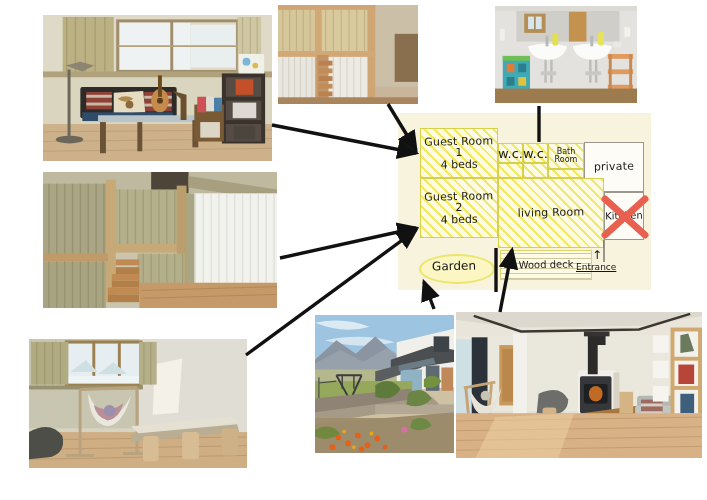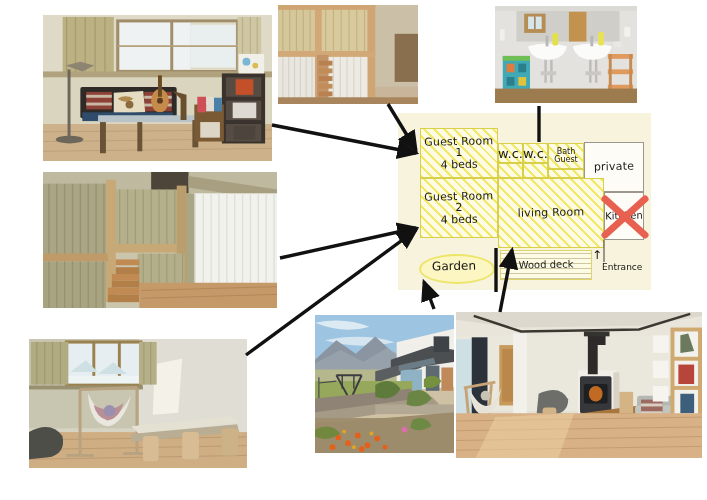--- a/index.html
+++ b/index.html
@@ -475,21 +475,21 @@
   <div class="room hatch" style="left:523px;top:143px;width:25px;height:20px;">
     <div class="room-label">
       <span class="rl-tiny">w.c.</span>
     </div>
   </div>
   <div class="room hatch" style="left:523px;top:163px;width:25px;height:15px;"></div>
 
   <div class="room hatch" style="left:548px;top:143px;width:36px;height:26px;">
     <div class="room-label">
       <span class="rl-small">Bath</span>
-      <span class="rl-small">Guest</span>
+      <span class="rl-small">Room</span>
     </div>
   </div>
   <div class="room hatch" style="left:548px;top:169px;width:36px;height:9px;"></div>
 
   <div class="room plain" style="left:584px;top:142px;width:60px;height:50px;">
     <div class="room-label hw">
       <span class="rl-main">private</span>
     </div>
   </div>
 
@@ -509,21 +509,21 @@
     <line x1="45" y1="5" x2="5" y2="41" stroke="#e8604f" stroke-width="7" stroke-linecap="round"></line>
   </svg>
 
   <div class="room deck" style="left:500px;top:250px;width:92px;height:30px;">
     <div class="room-label hw">
       <span style="font-size:10px;">Wood deck</span>
     </div>
   </div>
 
   <div class="entrance-text" style="left:592px;top:248px;font-size:12px;">↑</div>
-  <div class="entrance-text" style="left:602px;top:262px;">Entrance</div>
+  <div class="entrance-text" style="left:576px;top:262px;text-decoration:underline;">Entrance</div>
   <svg style="position:absolute;left:596px;top:240px;width:14px;height:24px;" viewBox="0 0 14 24">
     <line x1="8" y1="0" x2="8" y2="22" stroke="#5a5a52" stroke-width="1.2"></line>
   </svg>
 
   <div class="garden-ellipse" style="left:419px;top:254px;width:72px;height:26px;"></div>
   <div class="garden-text hw" style="left:432px;top:259px;">Garden</div>
 
   <svg class="links" viewBox="0 0 707 500">
     <defs>
       <marker id="ah" markerWidth="7" markerHeight="7" refX="5.5" refY="3.2" orient="auto" markerUnits="strokeWidth">

